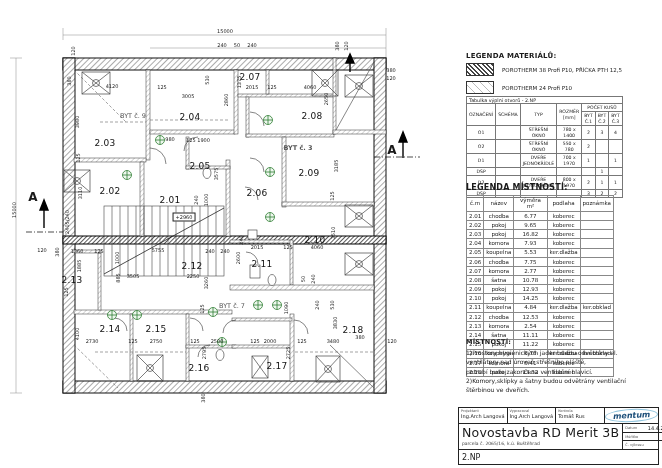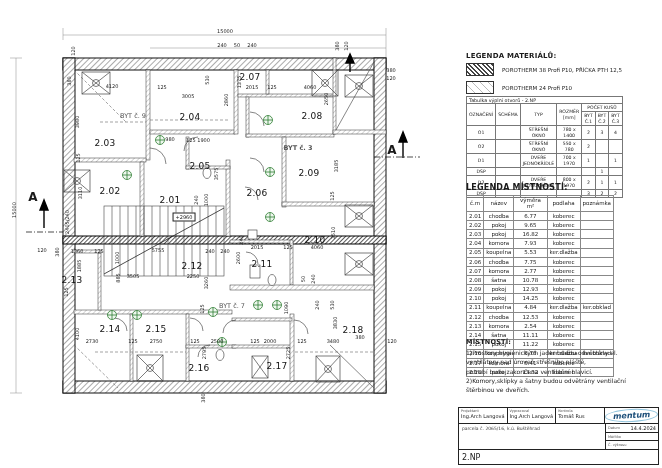--- a/index.html
+++ b/index.html
@@ -667,20 +667,21 @@
       <div class="role">
         <div class="rl">Kontrola</div>
         <div class="rv">Tomáš Rus</div>
       </div>
       <div id="logo-cell">
         <span id="logo">mentum</span>
       </div>
     </div>
     <div id="tb-mid">
       <div id="tb-mid-left">
+        <div id="tb-title">Novostavba RD Merit 3B</div>
         <div id="tb-sub">parcela č. 2065/16, k.ú. Buštěhrad</div>
       </div>
       <div id="tb-mid-right">
         <div class="meta-row">
           <span class="ml">Datum</span>
           <span class="mv">14.4.2024</span>
         </div>
         <div class="meta-row">
           <span class="ml">Měřítko</span>
 

